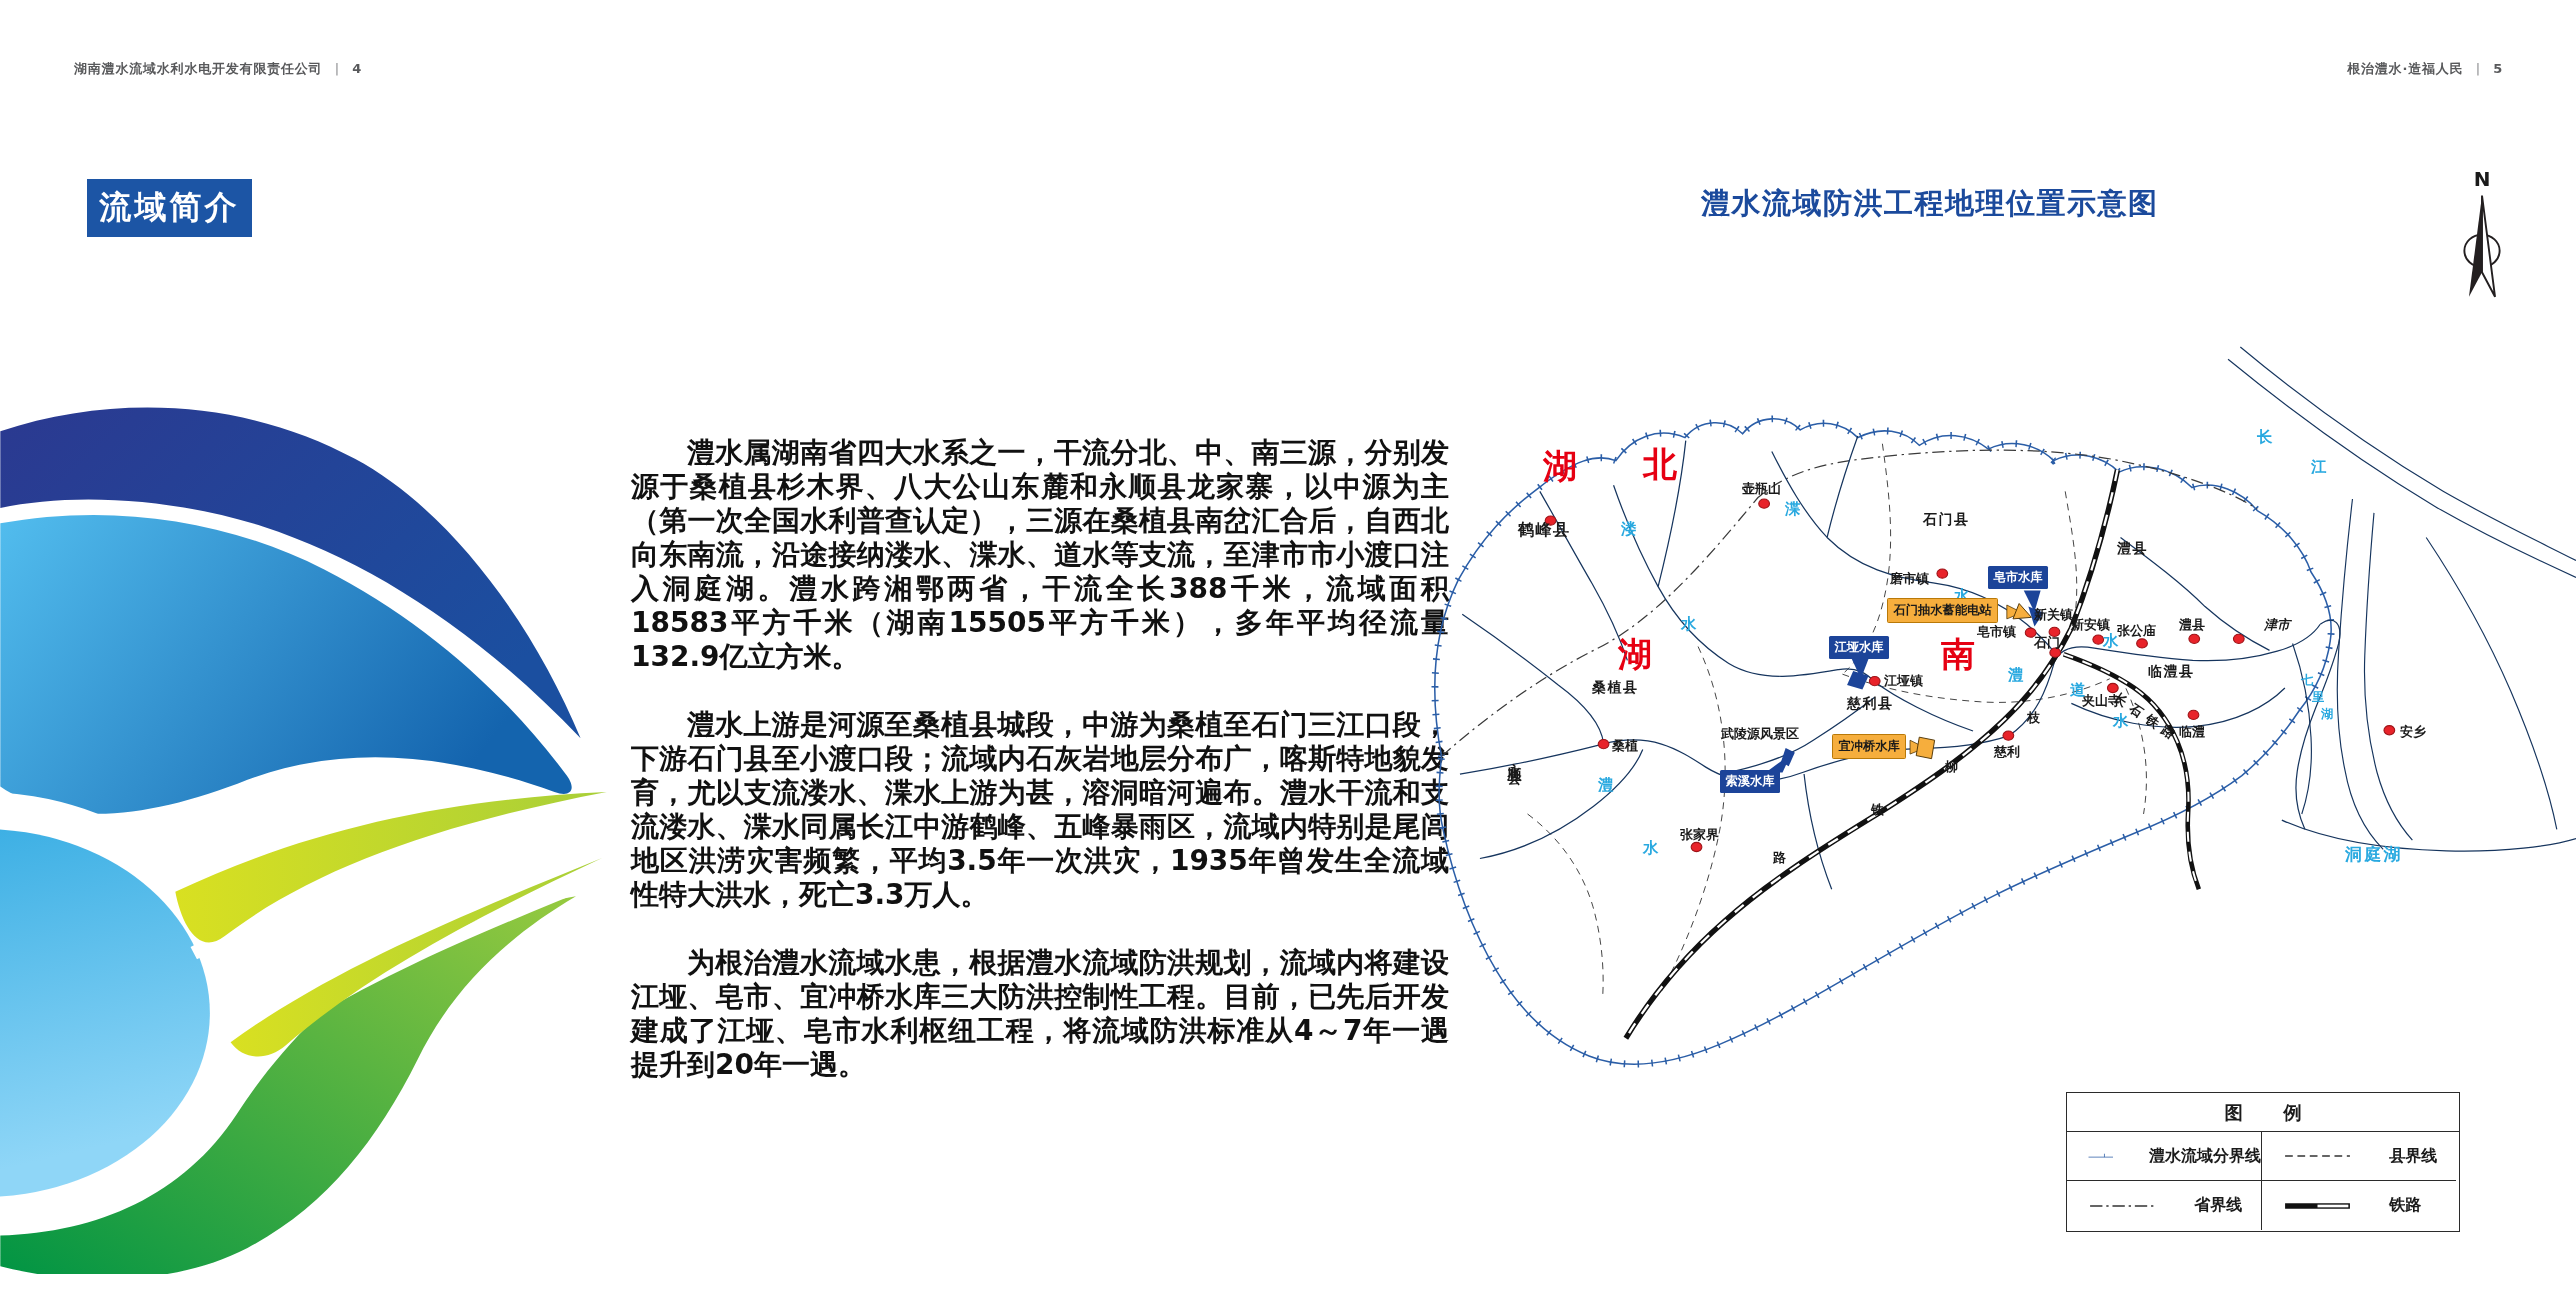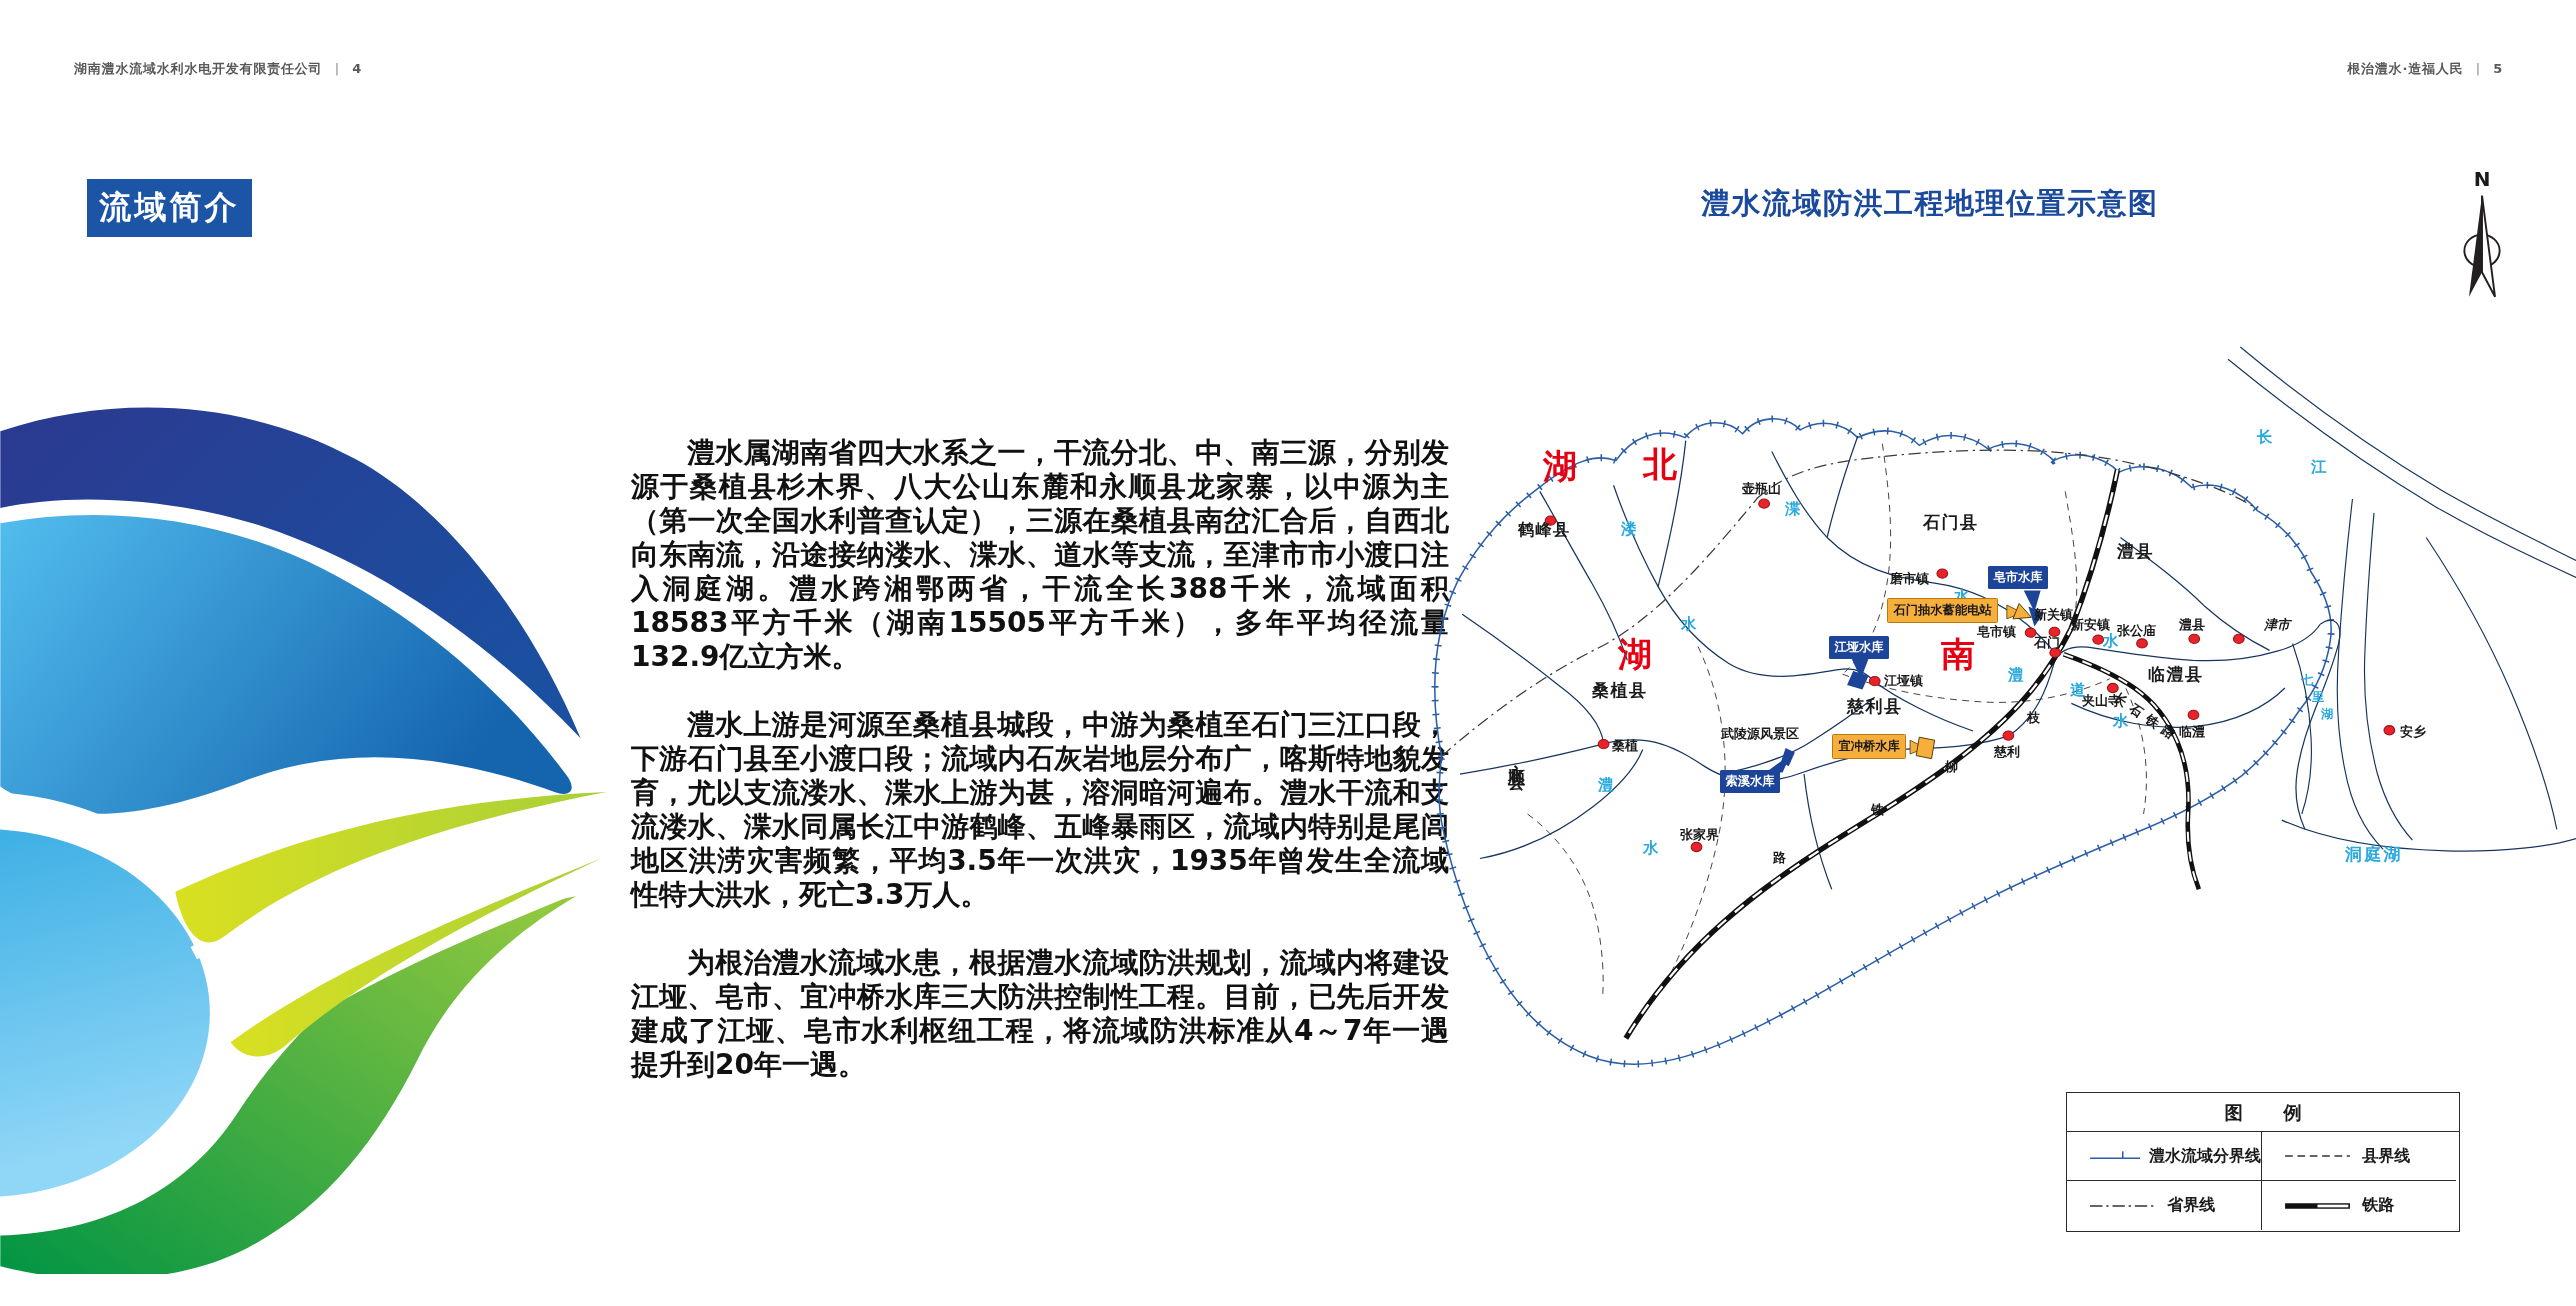--- a/index.html
+++ b/index.html
@@ -12,42 +12,42 @@
   
   .section-box{background:#1c55a5;color:#fff;font-size:32px;font-weight:bold;
                width:165px;height:58px;display:flex;align-items:center;justify-content:center;
                letter-spacing:3.1px;}
   .bodytext{width:818px;font-size:28px;line-height:34px;font-weight:bold;color:#111;
             text-align:justify;}
   .bodytext p{margin:0 0 34px 0;text-indent:2em;}
   
   .map-title{font-size:29px;font-weight:bold;color:#1b4a9c;letter-spacing:1.5px;white-space:nowrap;}
   .pl{font-size:34px;font-weight:bold;color:#e60012;white-space:nowrap;}
-  .cl{font-size:17px;font-weight:bold;color:#1a1a1a;white-space:nowrap;letter-spacing:1.5px;}
+  .cl{font-size:14px;font-weight:bold;color:#1a1a1a;white-space:nowrap;letter-spacing:1.5px;}
   .cl.vert{writing-mode:vertical-rl;letter-spacing:4.6px;}
   .tl{font-size:13px;font-weight:bold;color:#1a1a1a;white-space:nowrap;}
   .rl{font-size:15.4px;font-weight:bold;color:#29a9e0;white-space:nowrap;}
   .rl.sm{font-size:12.3px;}
   .rl.lake{font-size:17px;letter-spacing:2.3px;}
   .ral{font-size:13px;font-weight:bold;color:#1a1a1a;white-space:nowrap;}
   .resv{font-size:12.3px;font-weight:bold;white-space:nowrap;padding:3.1px 5.4px;border-radius:1.5px;}
   .resv.navy{background:#1c4499;color:#fff;}
   .resv.orange{background:#f6ae3d;color:#1a1a1a;border:0.8px solid #b97908;}
   .scenic{font-size:13px;font-weight:bold;color:#1a1a1a;white-space:nowrap;}
   
   .legend{border:1.5px solid #2b2b2b;background:#fff;}
   .legend .ttl{height:38px;border-bottom:1.2px solid #2b2b2b;display:flex;align-items:center;
                justify-content:center;font-size:18.4px;font-weight:bold;letter-spacing:17px;
                text-indent:17px;color:#1a1a1a;}
   .legend .grid{display:grid;grid-template-columns:195px 194px;grid-template-rows:49px 49px;}
   .legend .cell{display:flex;align-items:center;gap:9.2px;padding-left:20px;
                 border-right:1.2px solid #2b2b2b;border-bottom:1.2px solid #2b2b2b;}
   .legend .cell:nth-child(2n){border-right:none;}
   .legend .cell:nth-child(3),.legend .cell:nth-child(4){border-bottom:none;}
-  .legend .lbl{font-size:16px;font-weight:bold;color:#1a1a1a;white-space:nowrap;}
+  .legend .lbl{font-size:16px;font-weight:bold;color:#1a1a1a;white-space:nowrap;margin-left:27px;}
   .compass-n{font-size:20px;font-weight:bold;color:#1a1a1a;text-align:center;}
 </style>
 </head>
 <body>
 
 <div class="abs hdr" style="left:74px;top:60px;">
   <span>湖南澧水流域水利水电开发有限责任公司</span><span class="sep">|</span><span>4</span>
 </div>
 <div class="abs hdr" style="right:73px;top:60px;">
   <span>根治澧水·造福人民</span><span class="sep">|</span><span>5</span>

